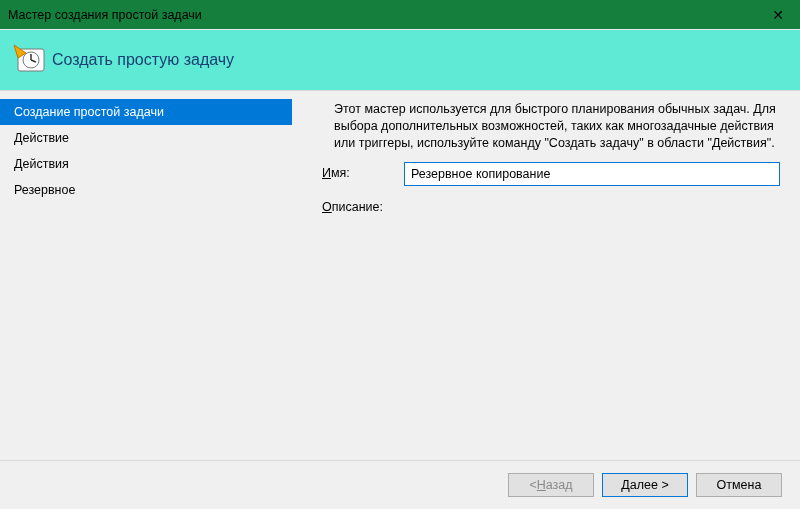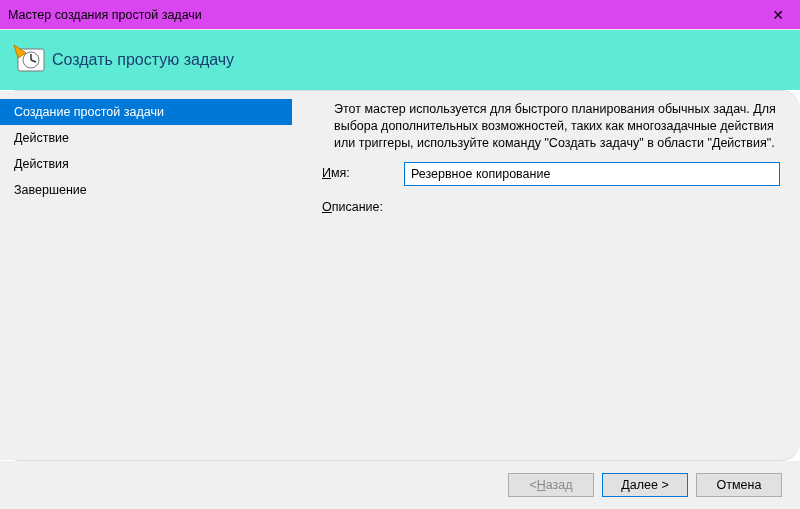--- a/index.html
+++ b/index.html
@@ -10,21 +10,21 @@
     font-family: "Segoe UI", Tahoma, sans-serif;
     font-size: 12.5px;
     background: #ffffff;
     color: #000;
   }
   .titlebar {
     height: 30px;
     display: flex;
     align-items: center;
     padding: 0 8px;
-    background: #d946ef;
+    background: #15803d;
     border-bottom: 1px solid #e8e8e8;
   }
   .titlebar .title { flex: 0 0 auto; }
   .titlebar .spacer { flex: 1; }
   .titlebar .close {
     width: 44px; height: 30px;
     display: flex; align-items: center; justify-content: center;
     font-size: 14px;
     cursor: default;
     user-select: none;
@@ -41,21 +41,20 @@
   .header .heading {
     font-size: 16px;
     color: #1a3e72;
   }
   .body {
     display: flex;
     height: calc(509px - 30px - 60px - 48px);
     background: #f0f0f0;
     border-top: 1px solid #d9d9d9;
     border-bottom: 1px solid #d9d9d9;
-    border-radius: 19px;
   }
   .sidebar {
     width: 292px;
     background: #f0f0f0;
     padding-top: 8px;
   }
   .sidebar .step {
     padding: 6px 14px;
     cursor: default;
   }
@@ -144,21 +143,21 @@
     </svg>
   </span>
   <span class="heading">Создать простую задачу</span>
 </div>
 
 <div class="body">
   <div class="sidebar">
     <div class="step active">Создание простой задачи</div>
     <div class="step">Действие</div>
     <div class="step">Действия</div>
-    <div class="step">Завершение</div>
+    <div class="step">Резервное</div>
   </div>
 
   <div class="main">
     <div class="instructions">Этот мастер используется для быстрого планирования обычных задач.  Для выбора дополнительных возможностей, таких как многозадачные действия или триггеры, используйте команду "Создать задачу" в области "Действия".</div>
 
     <div class="form-row">
       <div class="label"><span class="uline">И</span><span>мя:</span></div>
       <div class="field"><input type="text" value="Резервное копирование" style=""></div>
     </div>
 

